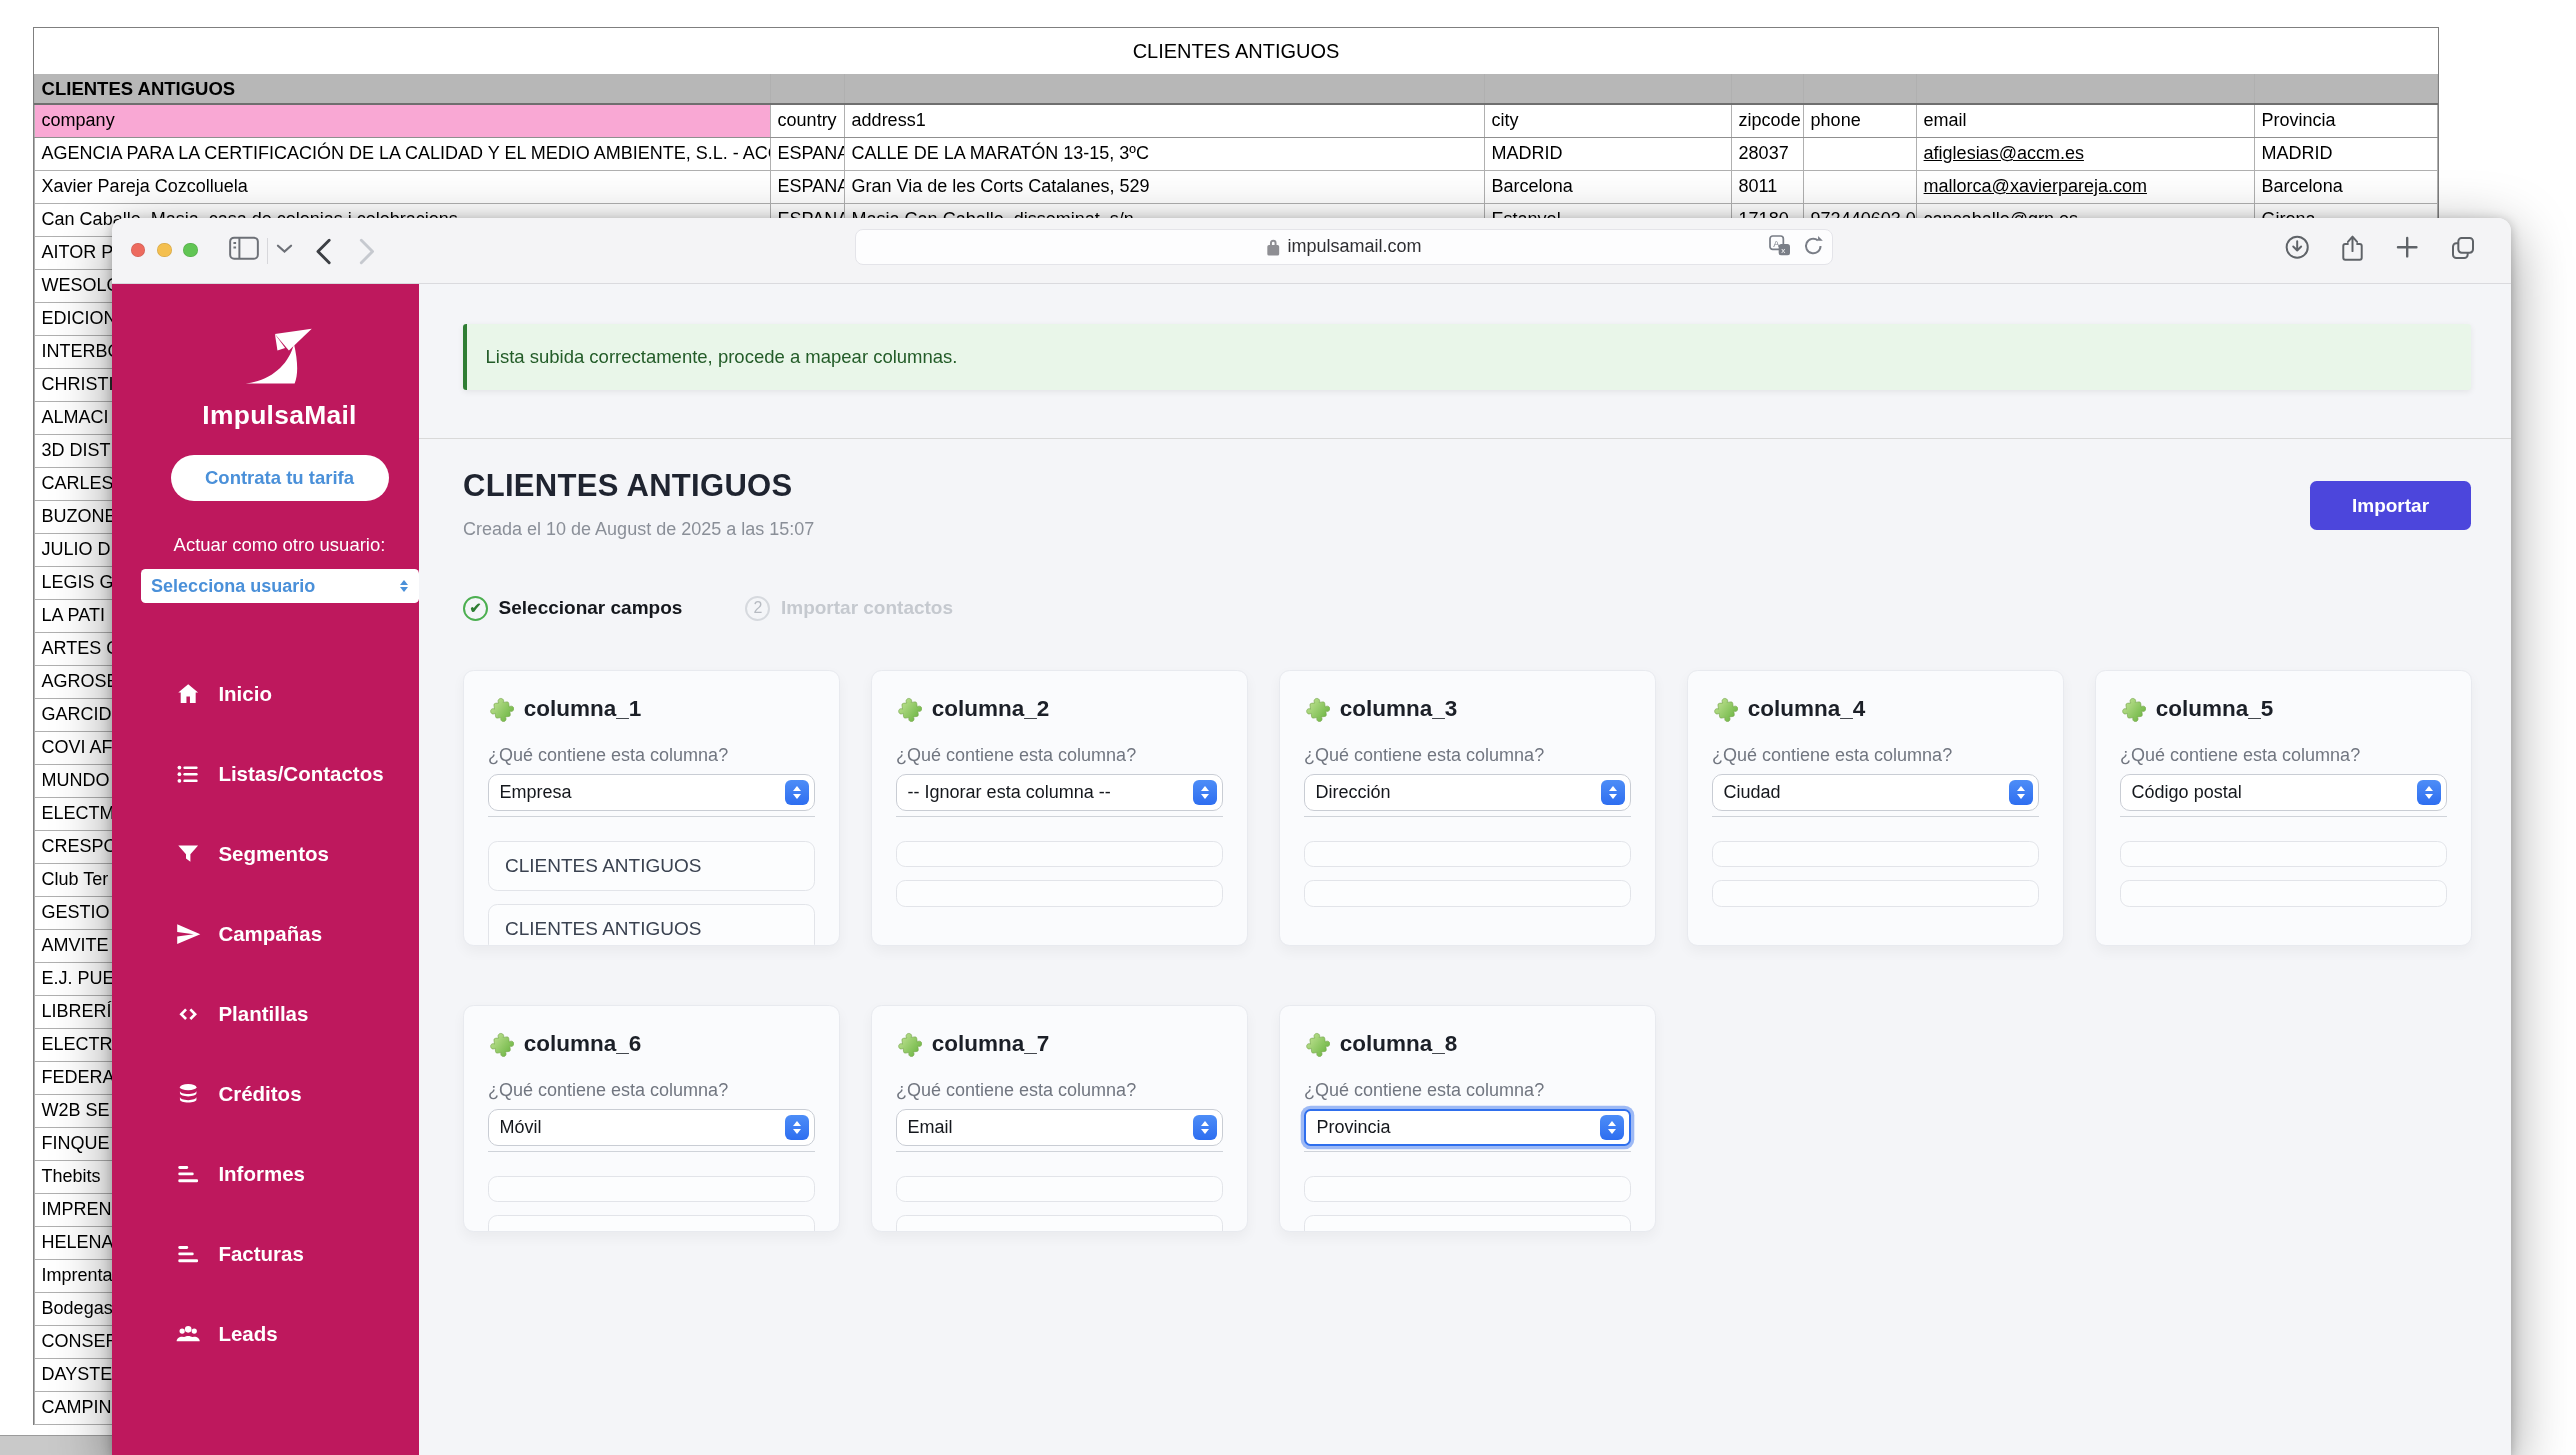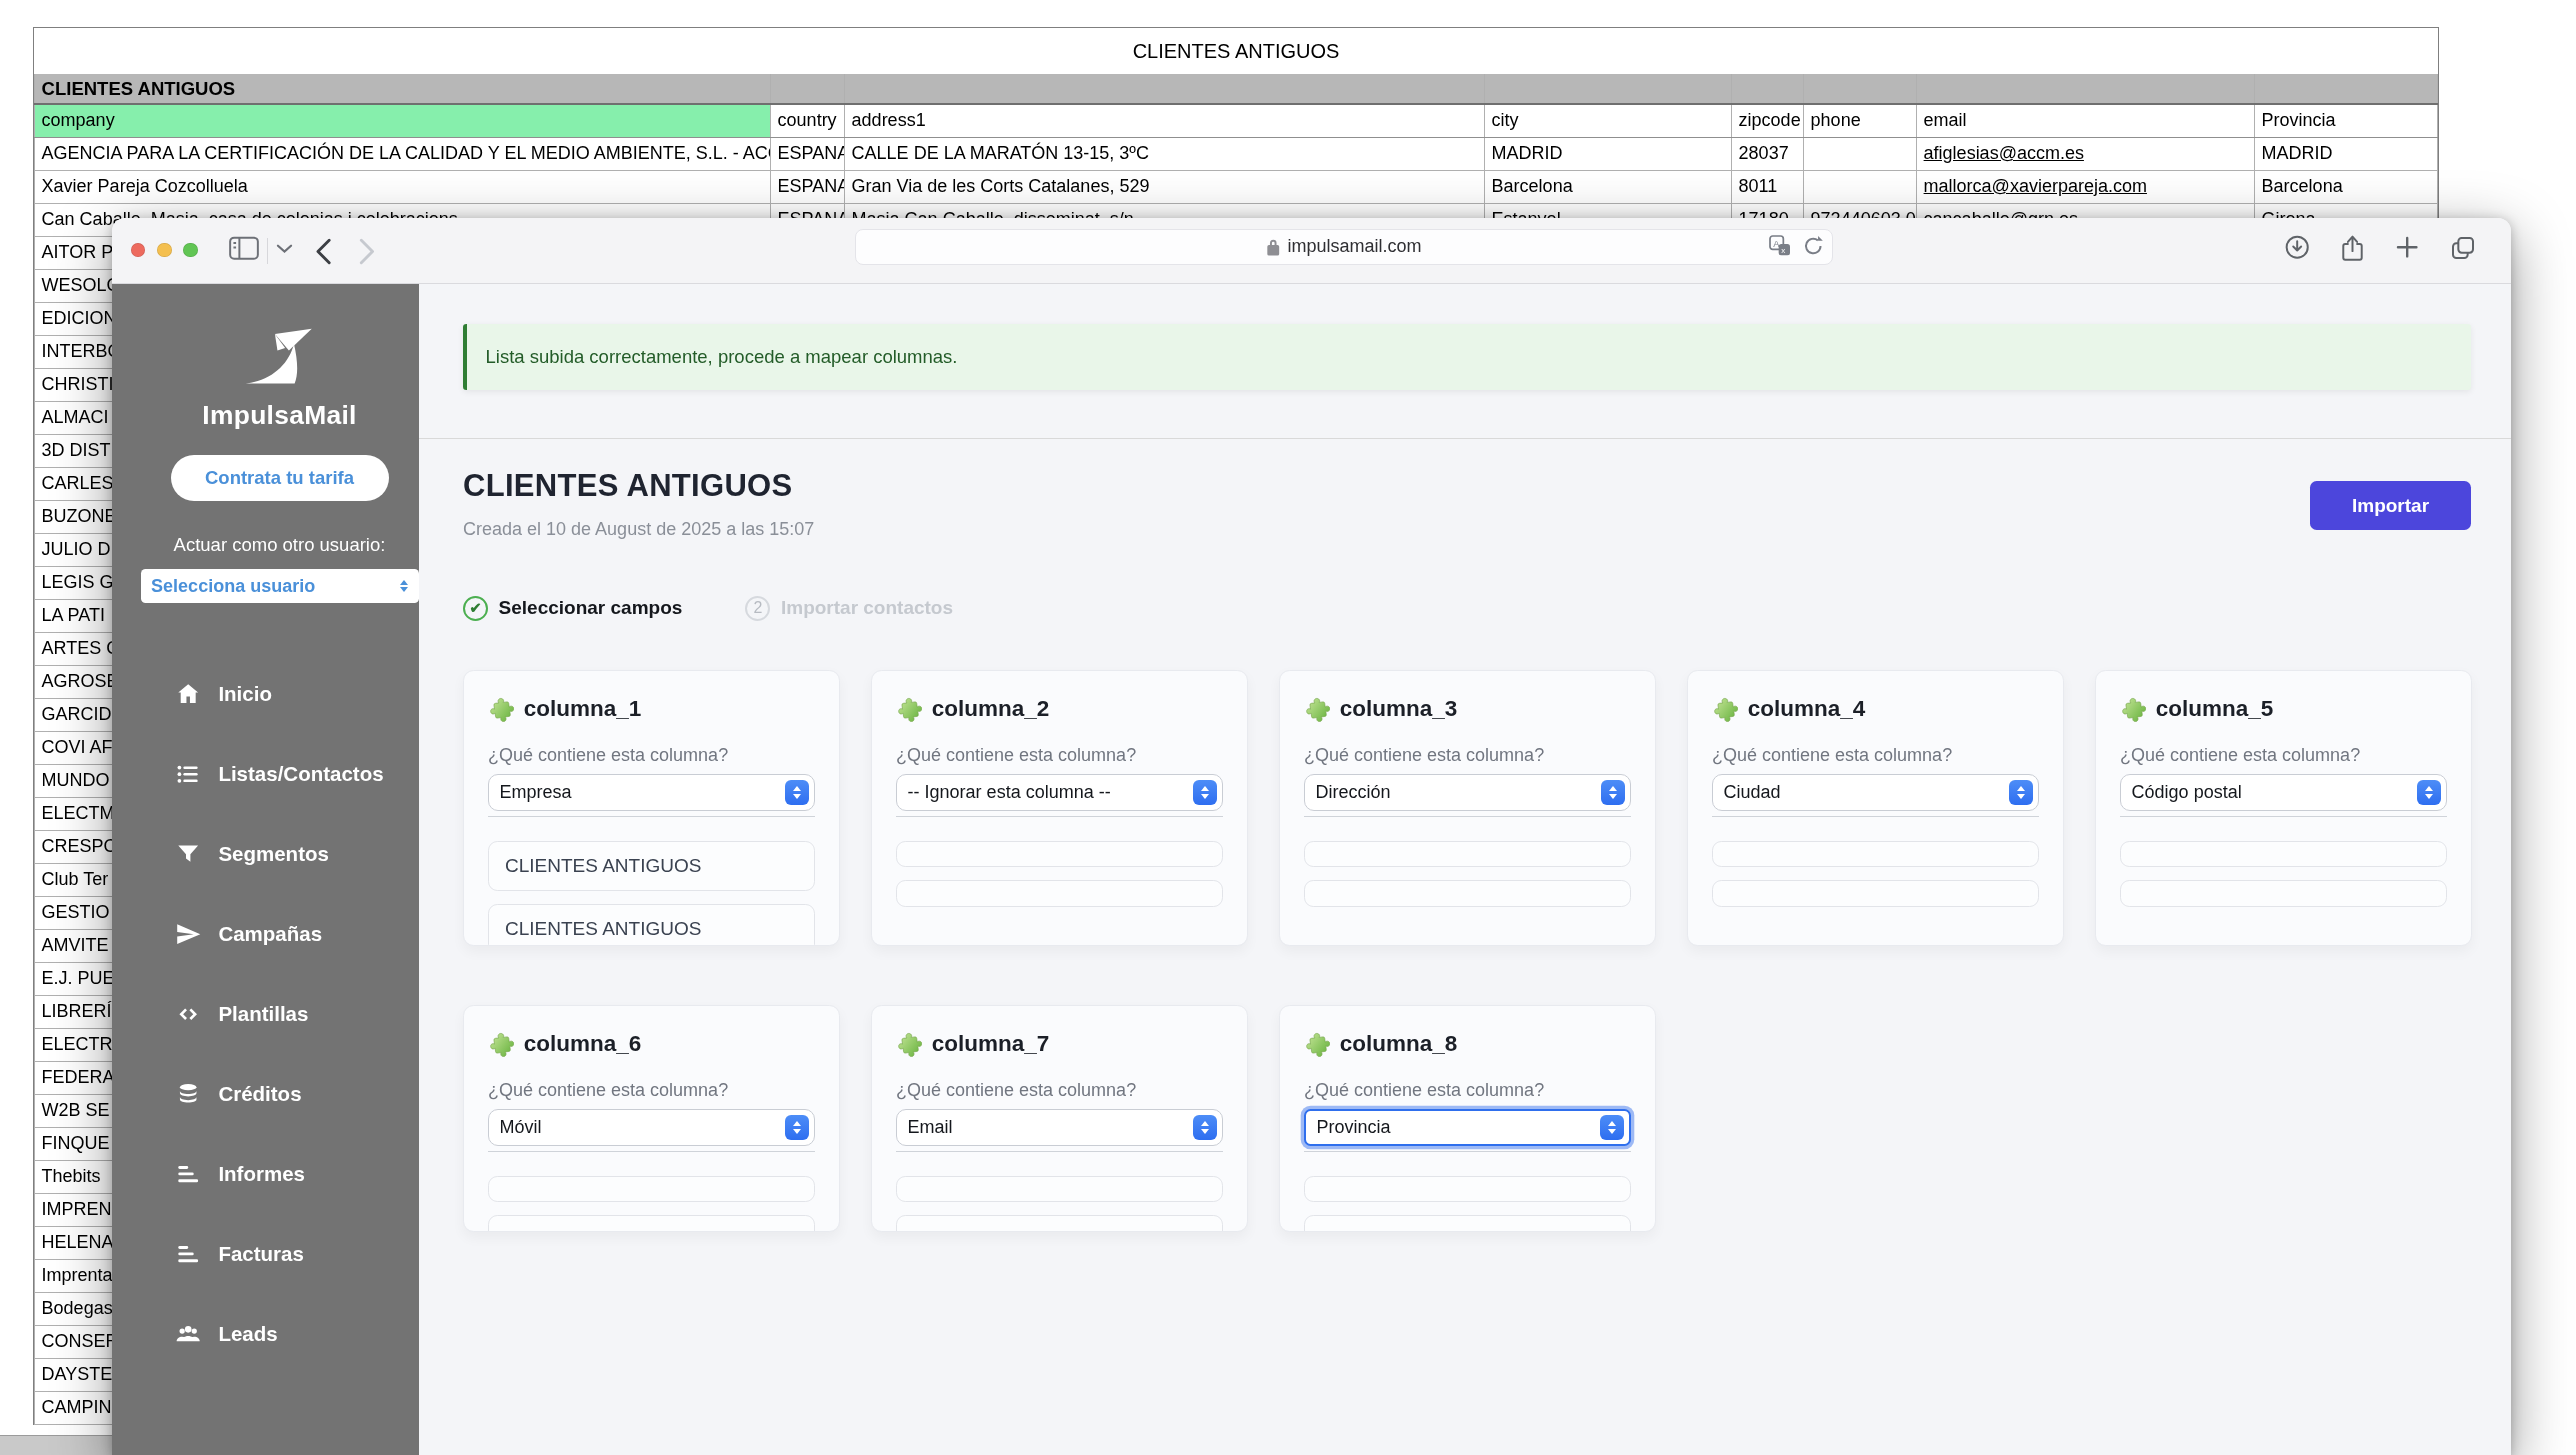--- a/index.html
+++ b/index.html
@@ -12,21 +12,21 @@
     border:1.3px solid #7f7f7f; border-bottom:none; }
   .sheet-title { height:46px; display:flex; align-items:center; justify-content:center;
     font-size:20px; font-weight:500; color:#000; background:#fff; }
   table.grid { border-collapse:collapse; table-layout:fixed; width:2403px; }
   table.grid td, table.grid th { border:1px solid #b0b0b0; border-top:none;
     overflow:hidden; white-space:nowrap; padding:0 6.6px; font-size:18px; font-weight:400;
     text-align:left; height:33px; color:#000; background:#fff; vertical-align:middle; }
   tr.band td { background:#b7b7b7; height:30px; font-weight:bold; font-size:18.5px;
     border-bottom:2px solid #6f6f6f; }
   tr.cols th { background:#fff; border-bottom:1.3px solid #8f8f8f; }
-  tr.cols th.cA { background:#86efac; }
+  tr.cols th.cA { background:#f9a8d4; }
   td.cA { background:#d6d6d6; font-weight:bold; font-size:18.5px; }
   td.num { text-align:right; }
   td.email { text-decoration:underline; }
   .wedge { position:absolute; left:0; top:1435px; width:112px; height:20px;
     background:#c9c9c9; border-top:1.3px solid #9b9b9b; }
 
   
   .window { position:absolute; left:112px; top:218px; width:2399px; height:1237px;
     border-radius:13.2px 13.2px 0 0; box-shadow:0 16.5px 59px rgba(0,0,0,.4), 0 2.6px 12px rgba(0,0,0,.25);
     overflow:hidden; display:flex; flex-direction:column; background:#f4f5f8; }
@@ -41,21 +41,21 @@
   .sep { position:absolute; left:155px; top:20px; width:1.3px; height:26.4px; background:#d7d7db; }
   .urlbar { position:absolute; left:743px; top:10.6px; width:978px; height:36px;
     background:#fdfdfe; border:1.3px solid #e4e4e9; border-radius:8px;
     display:flex; align-items:center; justify-content:center; color:#2f2f33; font-size:18px; }
   .urlbar .lock { margin-right:6.6px; color:#8e8e93; }
   .urlbar .right-icons { position:absolute; right:8px; top:4.6px; display:flex; gap:9.3px; color:#7a7e87; }
   .tb-right { position:absolute; right:34px; top:16px; display:flex; gap:29px; color:#5f6368; }
 
   
   .app { flex:1; display:flex; min-height:0; }
-  .side { flex:0 0 307px; background:#737373; color:#fff; position:relative; text-align:center;padding-left:28px; }
+  .side { flex:0 0 307px; background:#be185d; color:#fff; position:relative; text-align:center;padding-left:28px; }
   .logo-wrap { margin-top:41px; height:58px; display:flex; justify-content:center; }
   .brand { margin-top:17px; font-size:26.4px; font-weight:bold; letter-spacing:0.3px; }
   .cta { display:inline-block; margin-top:24px; width:218px; height:46px; line-height:46px;
     background:#fff; color:#4a90d9; font-weight:bold; font-size:18.5px; border-radius:24px; border:none; }
   .imp-label { margin-top:33px; font-size:18.5px; }
   .user-sel { margin:13.2px auto 0; width:278px; height:34px; background:#fff; border-radius:4.6px;
     display:flex; align-items:center; padding:0 10.6px; color:#4a90d9; font-weight:bold; font-size:18px; }
   .user-sel .txt { flex:1; text-align:left; }
   .nav { position:absolute; left:0; top:370px; width:100%; list-style:none; }
   .nav li { height:80px; display:flex; align-items:center; padding-left:63px; font-size:20.5px;

